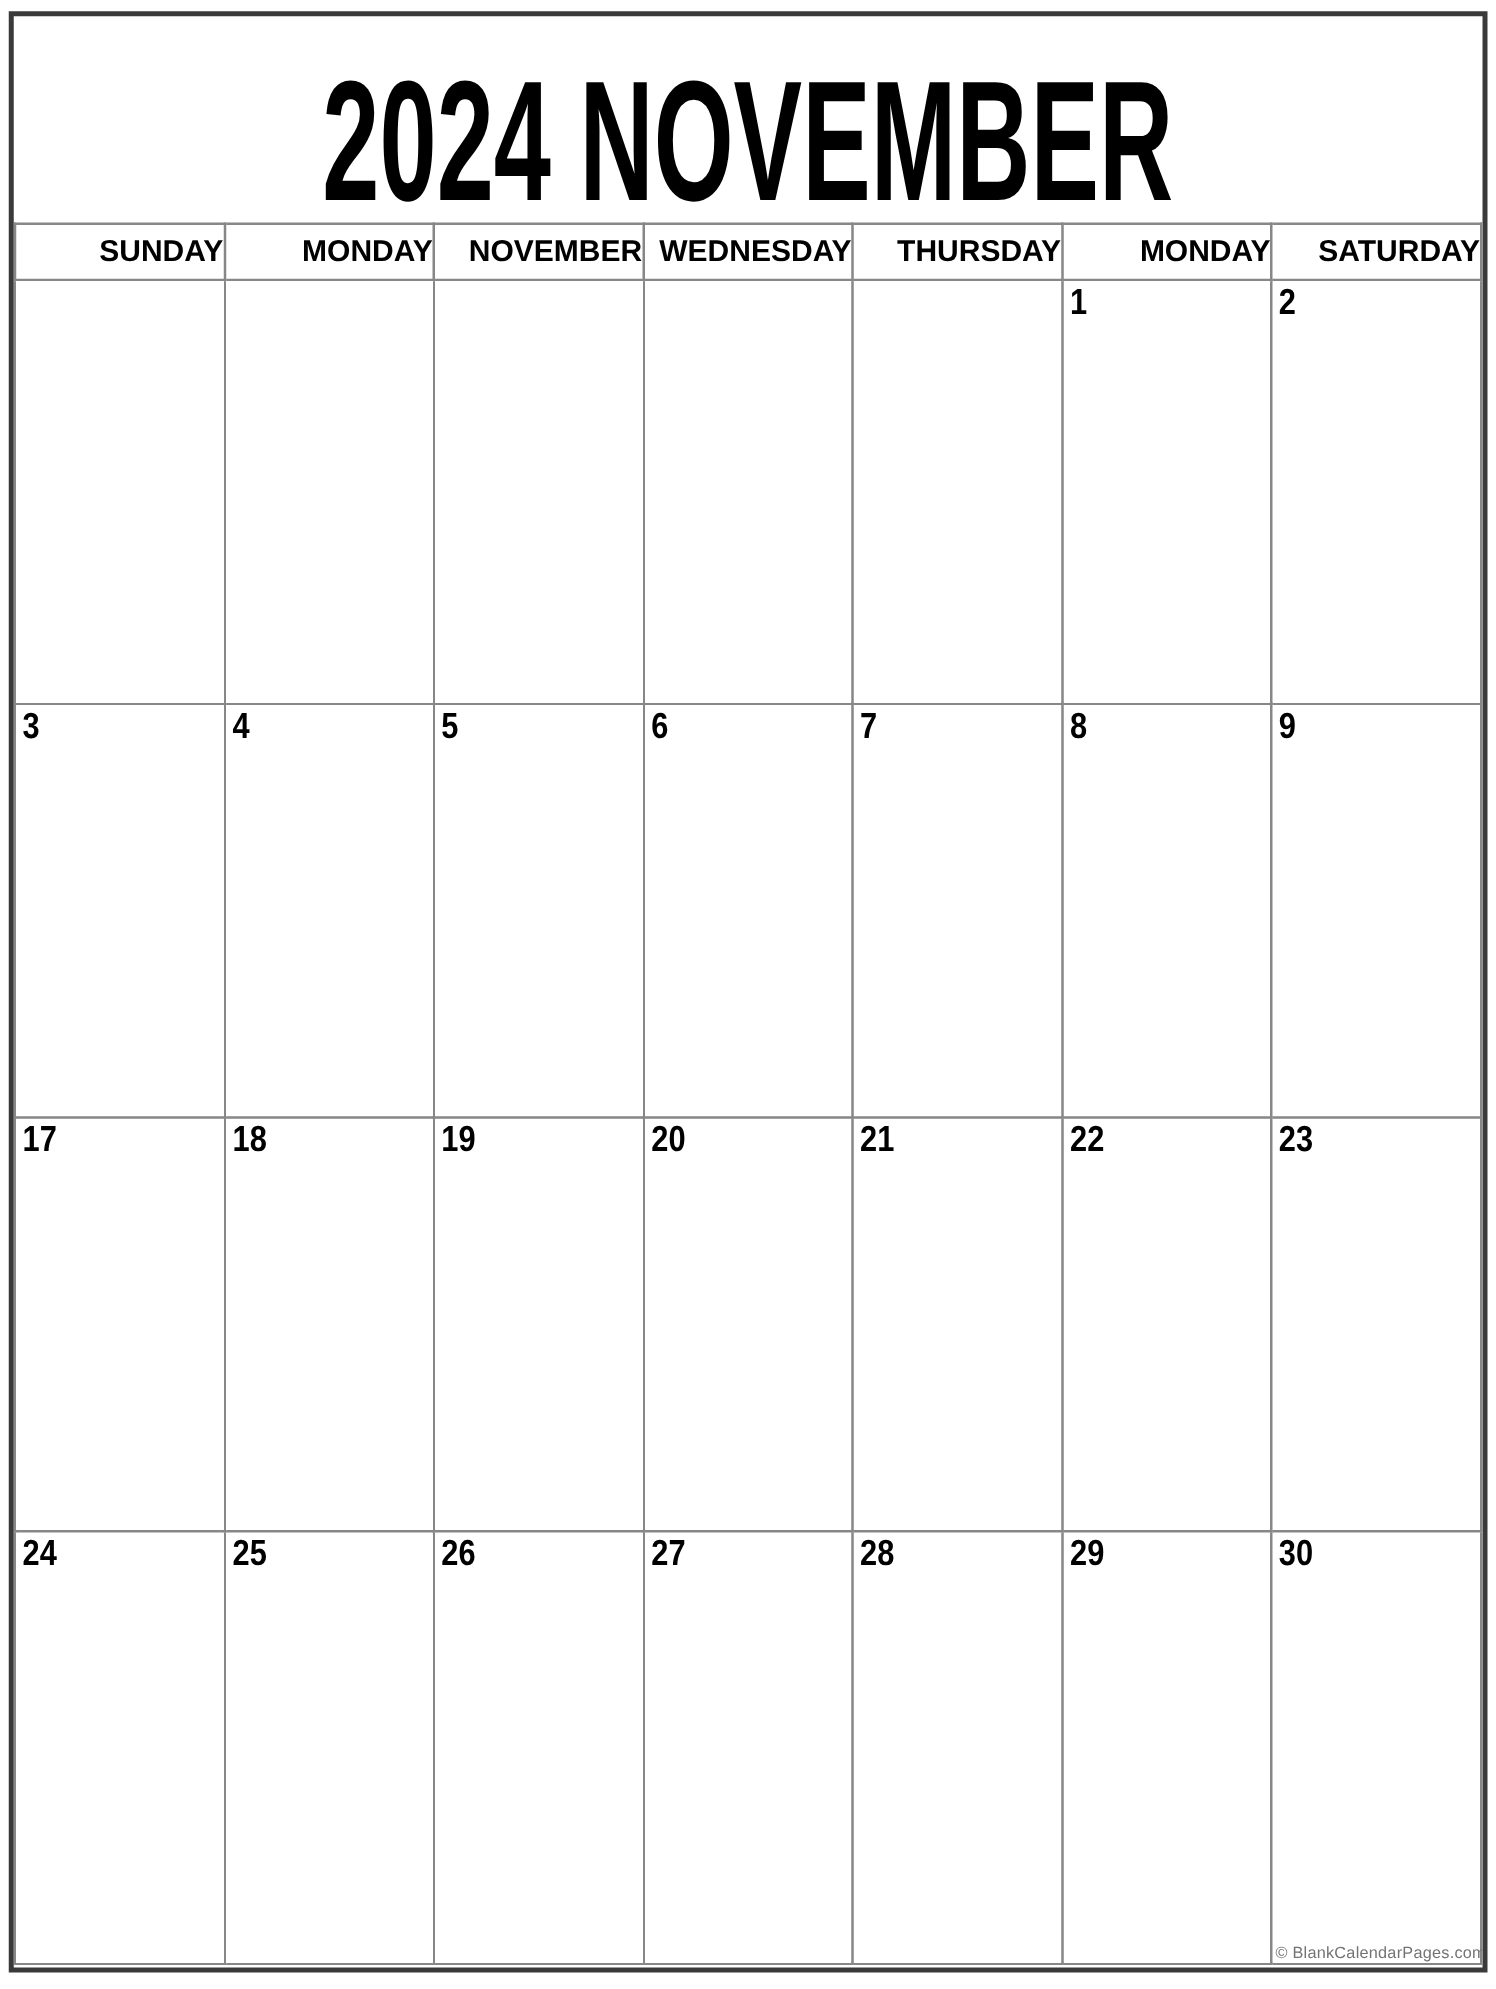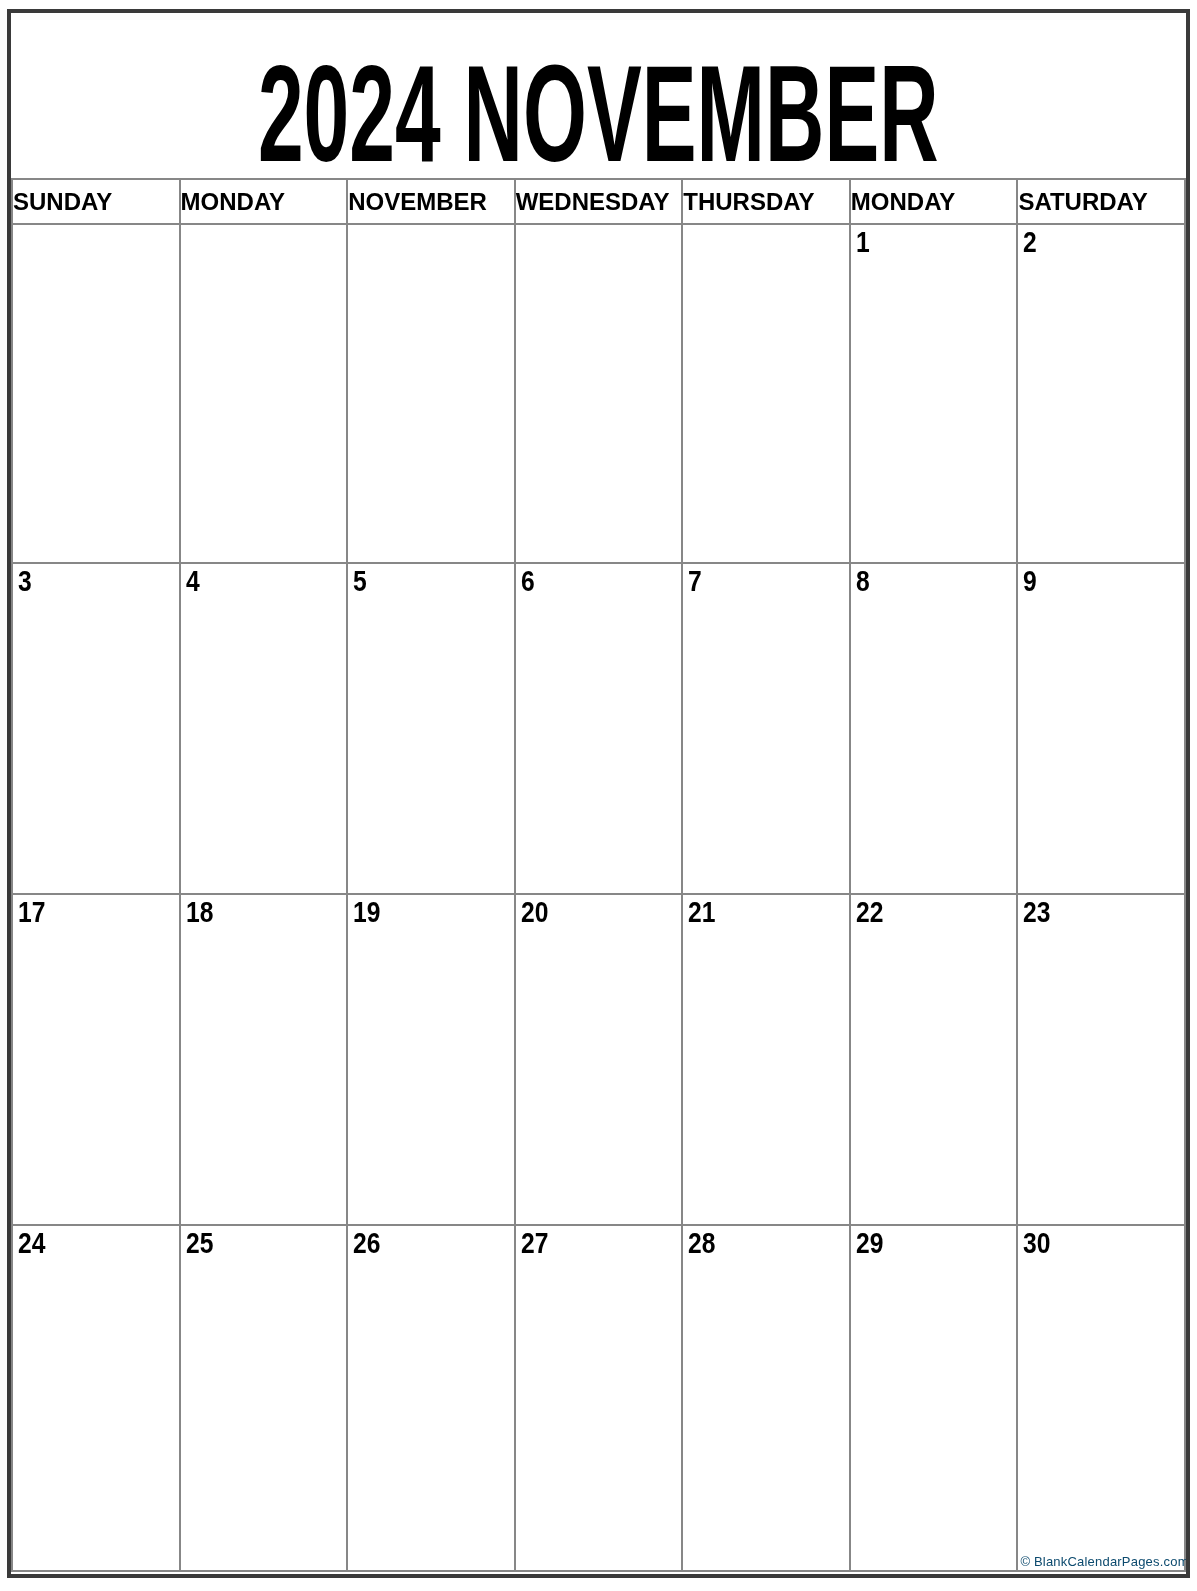--- a/index.html
+++ b/index.html
@@ -46,21 +46,21 @@
     width: 100%;
     height: 1394px;
     border-collapse: collapse;
     table-layout: fixed;
   }
   table.cal th {
     border: 2px solid #878787;
     height: 43px;
     font-size: 24px;
     font-weight: bold;
-    text-align: left;
+    text-align: right;
     vertical-align: middle;
     padding: 0;
     background: #ffffff;
   }
   table.cal td {
     border: 2px solid #878787;
     vertical-align: top;
     text-align: left;
     padding: 0;
     position: relative;
@@ -80,21 +80,21 @@
     transform: scaleX(0.85);
     transform-origin: 0 0;
     white-space: nowrap;
   }
   .watermark {
     position: absolute;
     bottom: 1px;
     left: 2px;
     font-size: 13px;
     font-weight: normal;
-    color: #0c4a6e;
+    color: #737373;
     white-space: nowrap;
     letter-spacing: 0.2px;
   }
 </style>
 </head>
 <body>
 
 <div class="page">
   <div class="title-wrap">
     <div class="title">2024 NOVEMBER</div>

